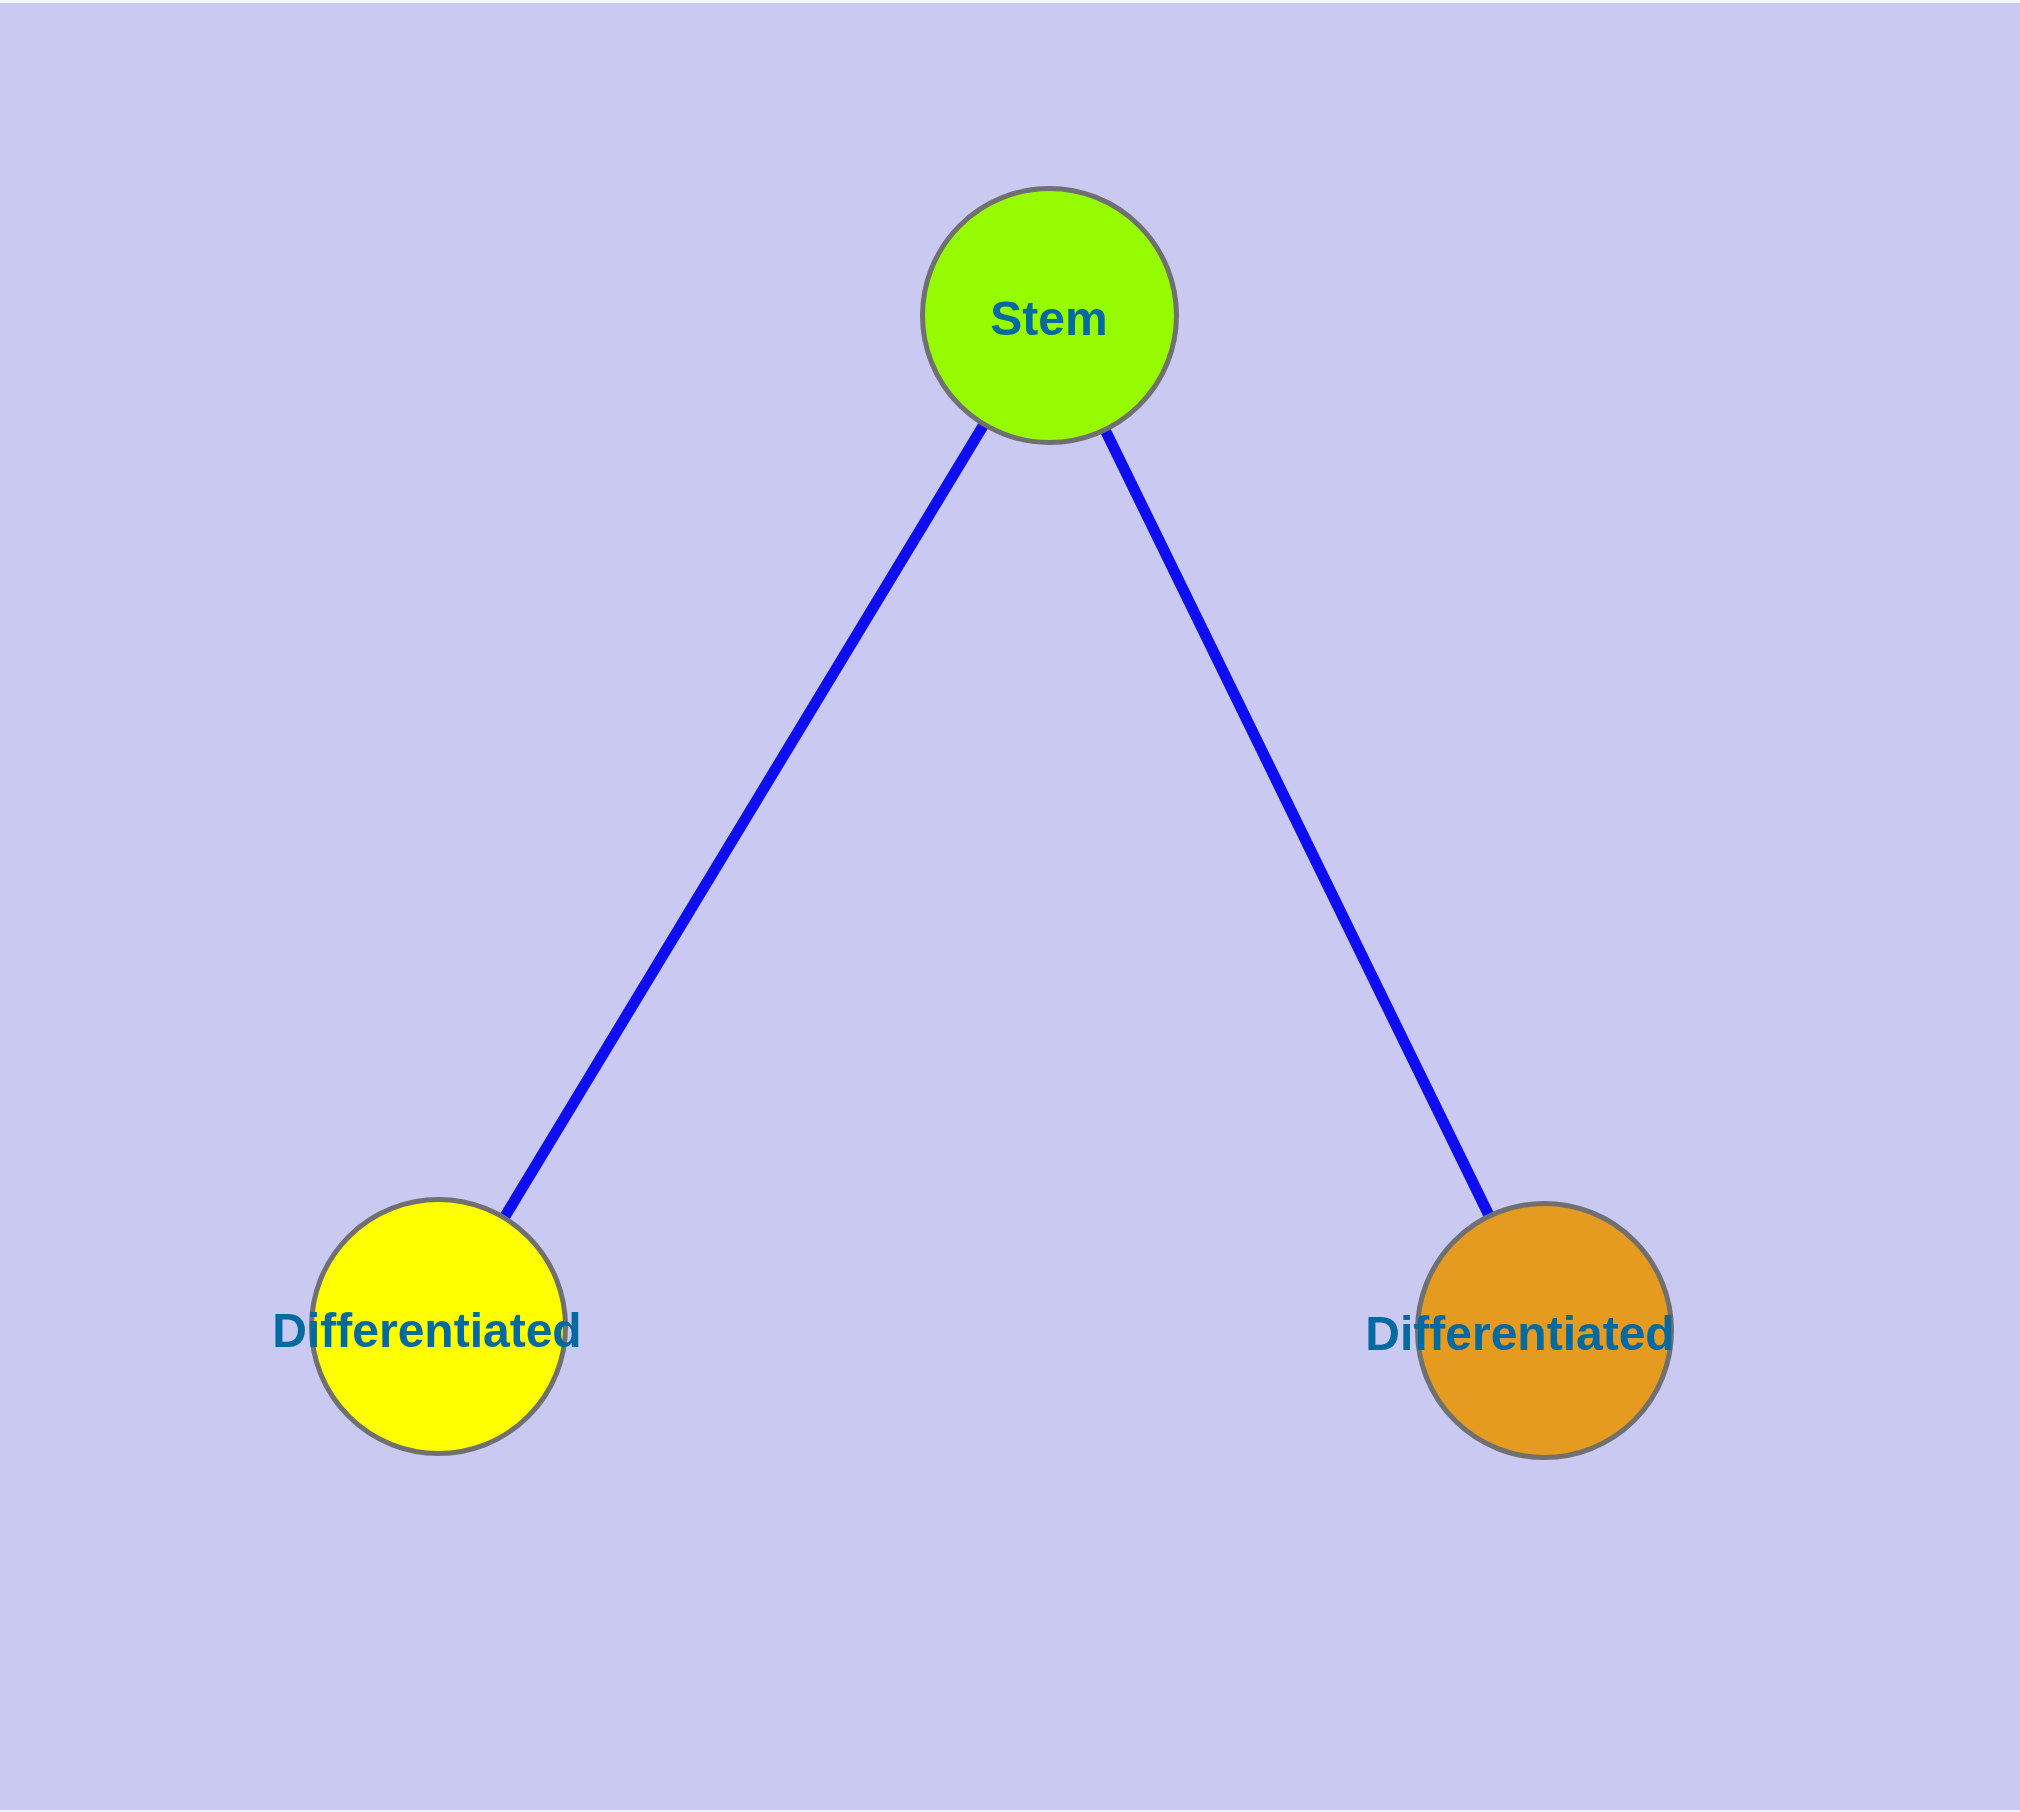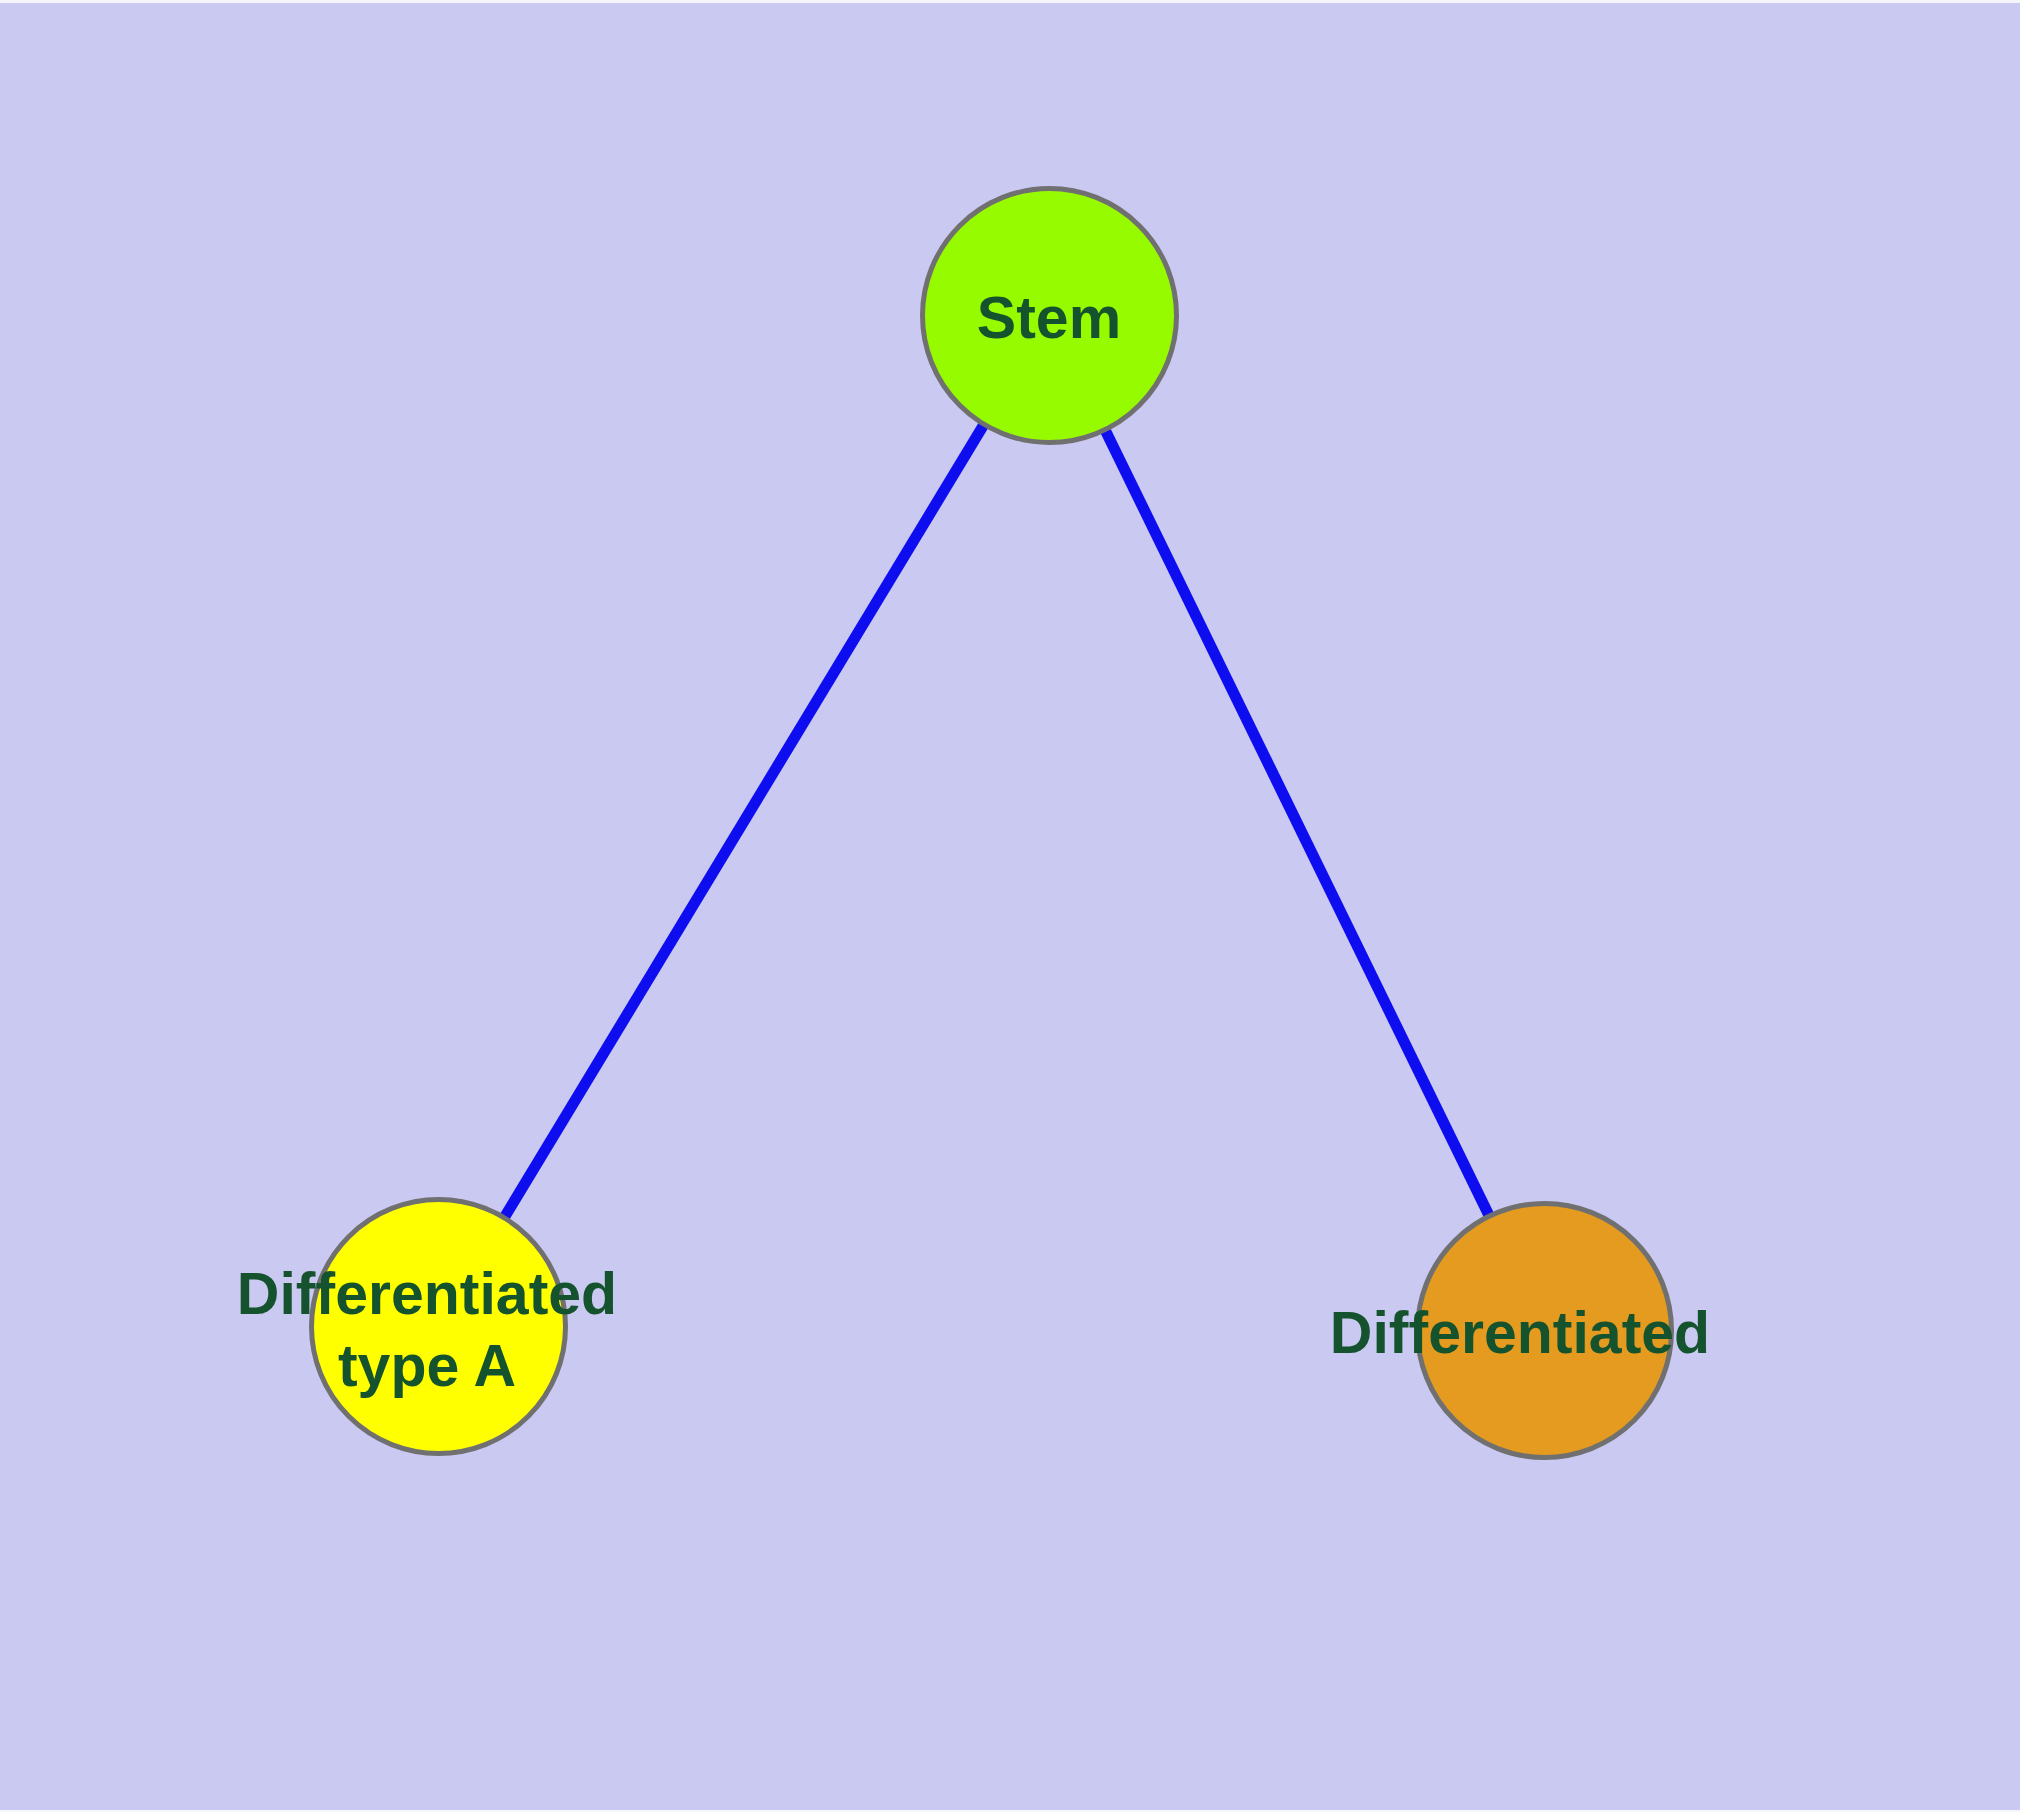--- a/index.html
+++ b/index.html
@@ -41,23 +41,23 @@
     box-sizing: border-box;
   }
   .node.stem   { left: 920px; top: 186px;  background: #97FB00; }
   .node.type-a { left: 309px;  top: 1197px; background: #FFFF00; }
   .node.type-b { left: 1415px; top: 1201px; background: #E49B20; }
   .label {
     position: absolute;
     transform: translate(-50%, -50%);
     text-align: center;
     font-weight: bold;
-    font-size: 59px;
+    font-size: 48px;
     line-height: 1.22;
-    color: #14532d;
+    color: #0369a1;
     white-space: nowrap;
   }
   .label.stem-label   { left: 1049px; top: 319px; }
   .label.type-a-label { left: 427px;  top: 1331px; }
   .label.type-b-label { left: 1520px; top: 1334px; }
 </style>
 </head>
 <body>
 
 <div class="canvas">
@@ -71,21 +71,20 @@
   </svg>
 
   <div class="node stem"></div>
   <div class="node type-a"></div>
   <div class="node type-b"></div>
 
   <div class="label stem-label">Stem</div>
 
   <div class="label type-a-label">
     <div>Differentiated</div>
-    <div>type A</div>
   </div>
 
   <div class="label type-b-label">
     <div>Differentiated</div>
   </div>
 
 </div>
 
 
 </body></html>

